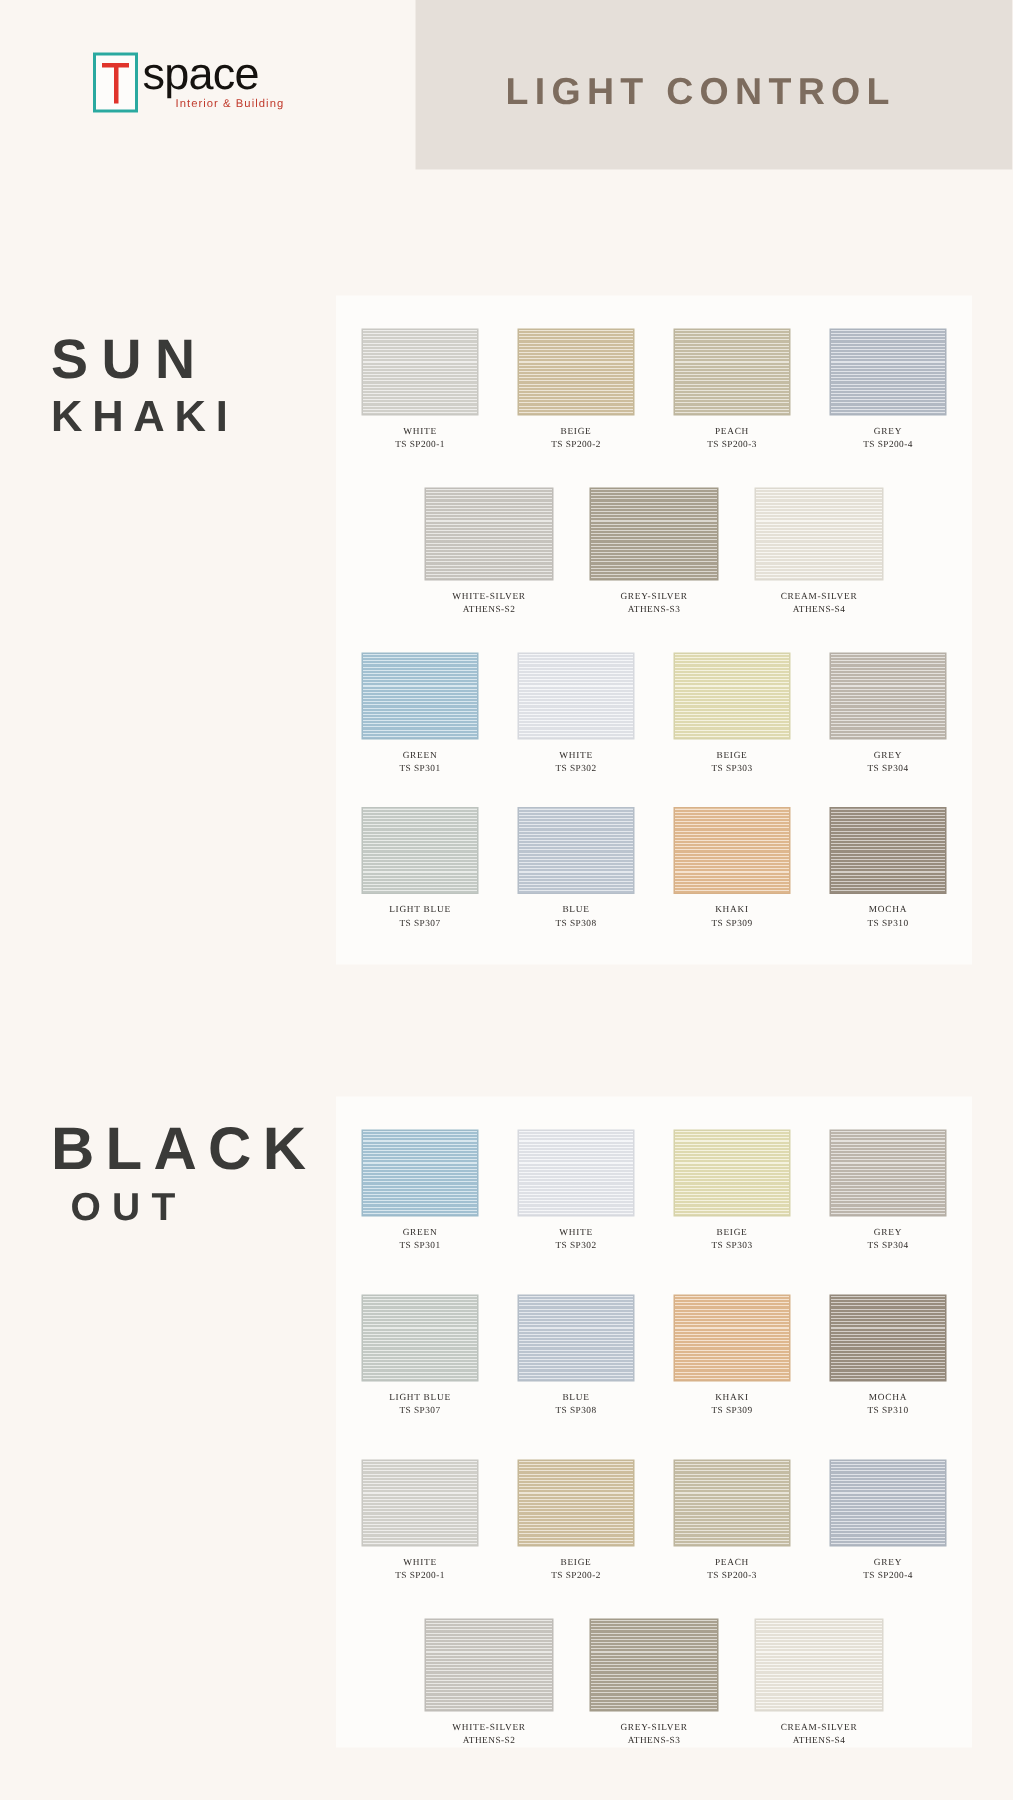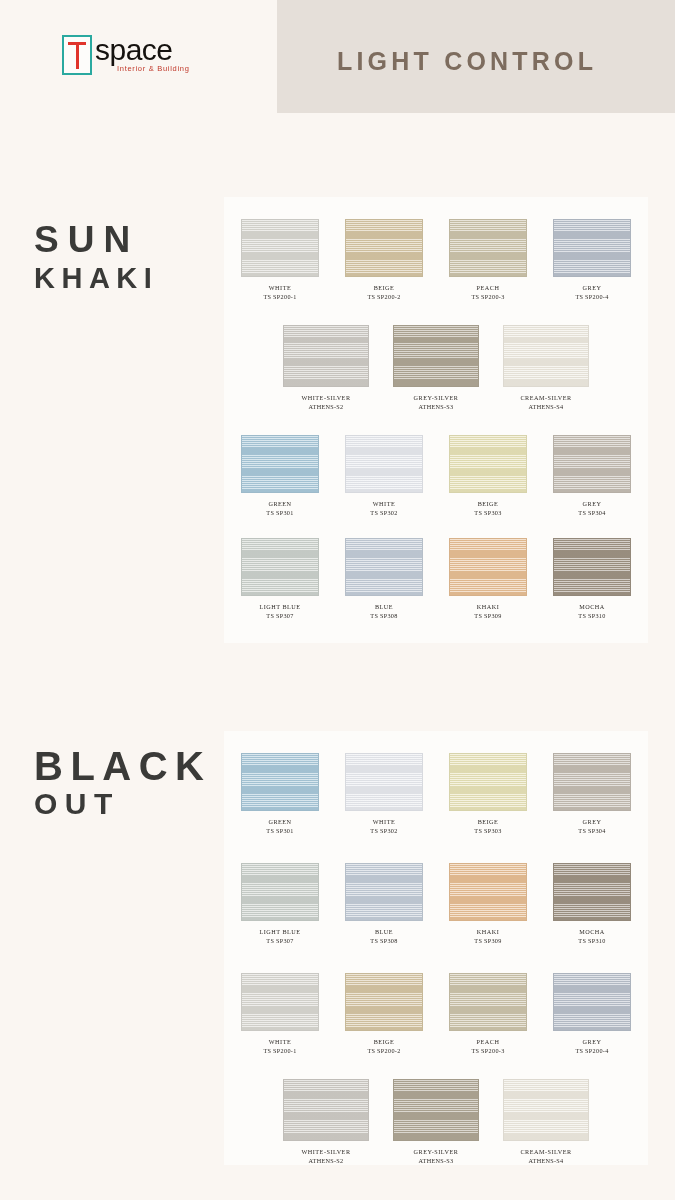--- a/index.html
+++ b/index.html
@@ -60,21 +60,21 @@
   .section-label {
     position: absolute; left: 34px; color: #3a3a38;
     font-weight: bold;
   }
   .label-l1 { font-size: 37px; letter-spacing: 9px; line-height: 40px; }
   .label-l2 { font-size: 30px; letter-spacing: 7px; line-height: 36px; }
   #sun-label { top: 220px; }
   #sun-label .label-l2 { font-size: 29px; letter-spacing: 6.5px; }
   #black-label { top: 746px; }
   #black-label .label-l1 { font-size: 40px; letter-spacing: 7.5px; }
-  #black-label .label-l2 { font-size: 30px; letter-spacing: 7.5px; }
+  #black-label .label-l2 { font-size: 26px; letter-spacing: 7.5px; margin-left: 13px; }
 
   .card {
     position: absolute; background: #fdfcfa;
   }
   #sun-card { left: 224px; top: 197px; width: 424px; height: 446px; }
   #black-card { left: 224px; top: 731px; width: 424px; height: 434px; }
 
   .grid-row { display: flex; width: 100%; }
   .grid-row.cols4 { padding: 0 14px; justify-content: space-between; }
   .grid-row.cols3 { padding: 0 56px; justify-content: space-between; }

